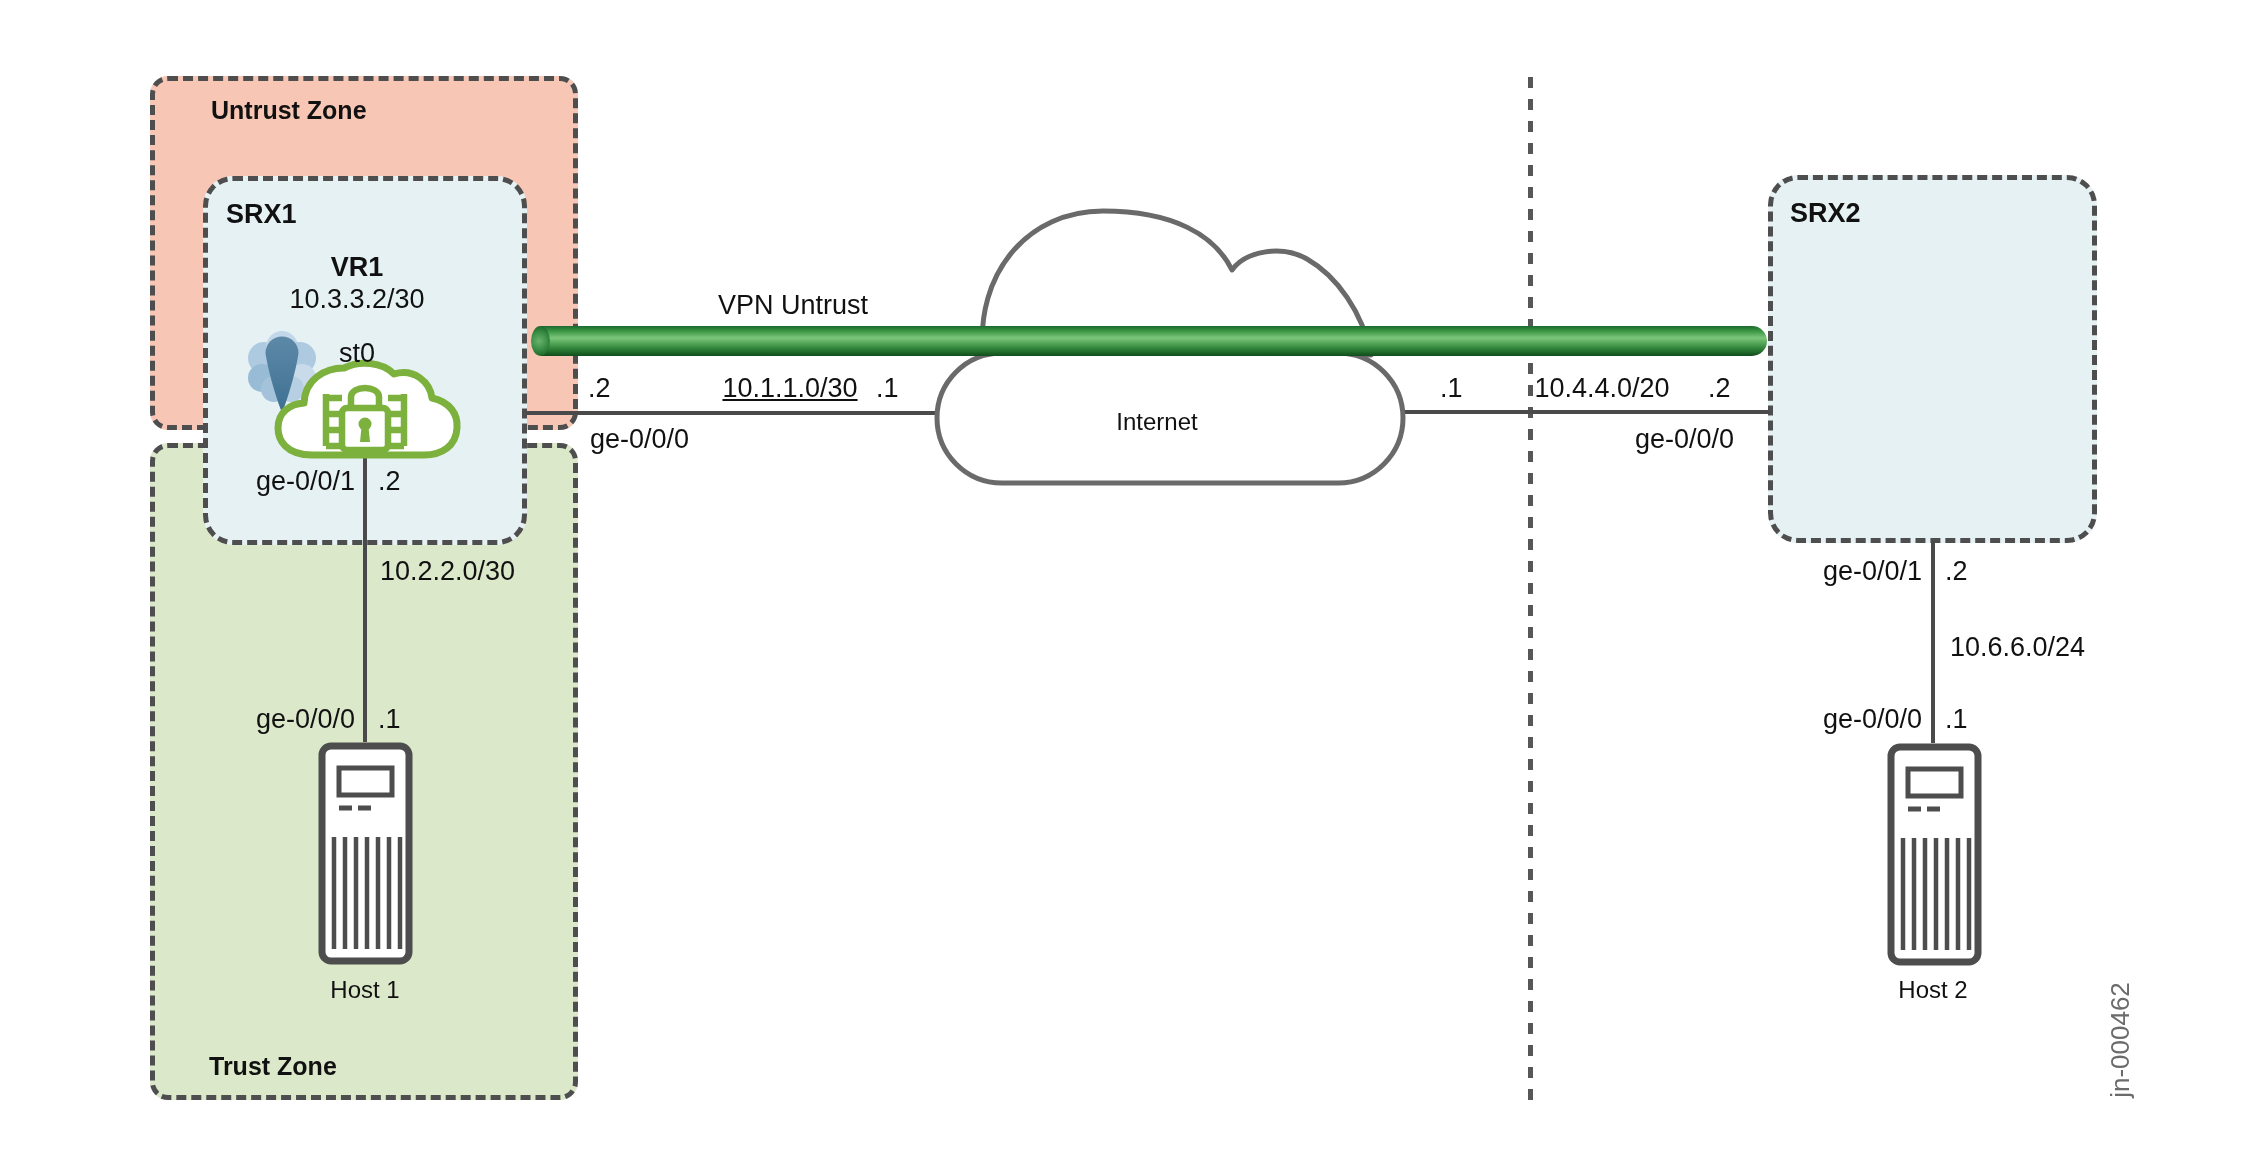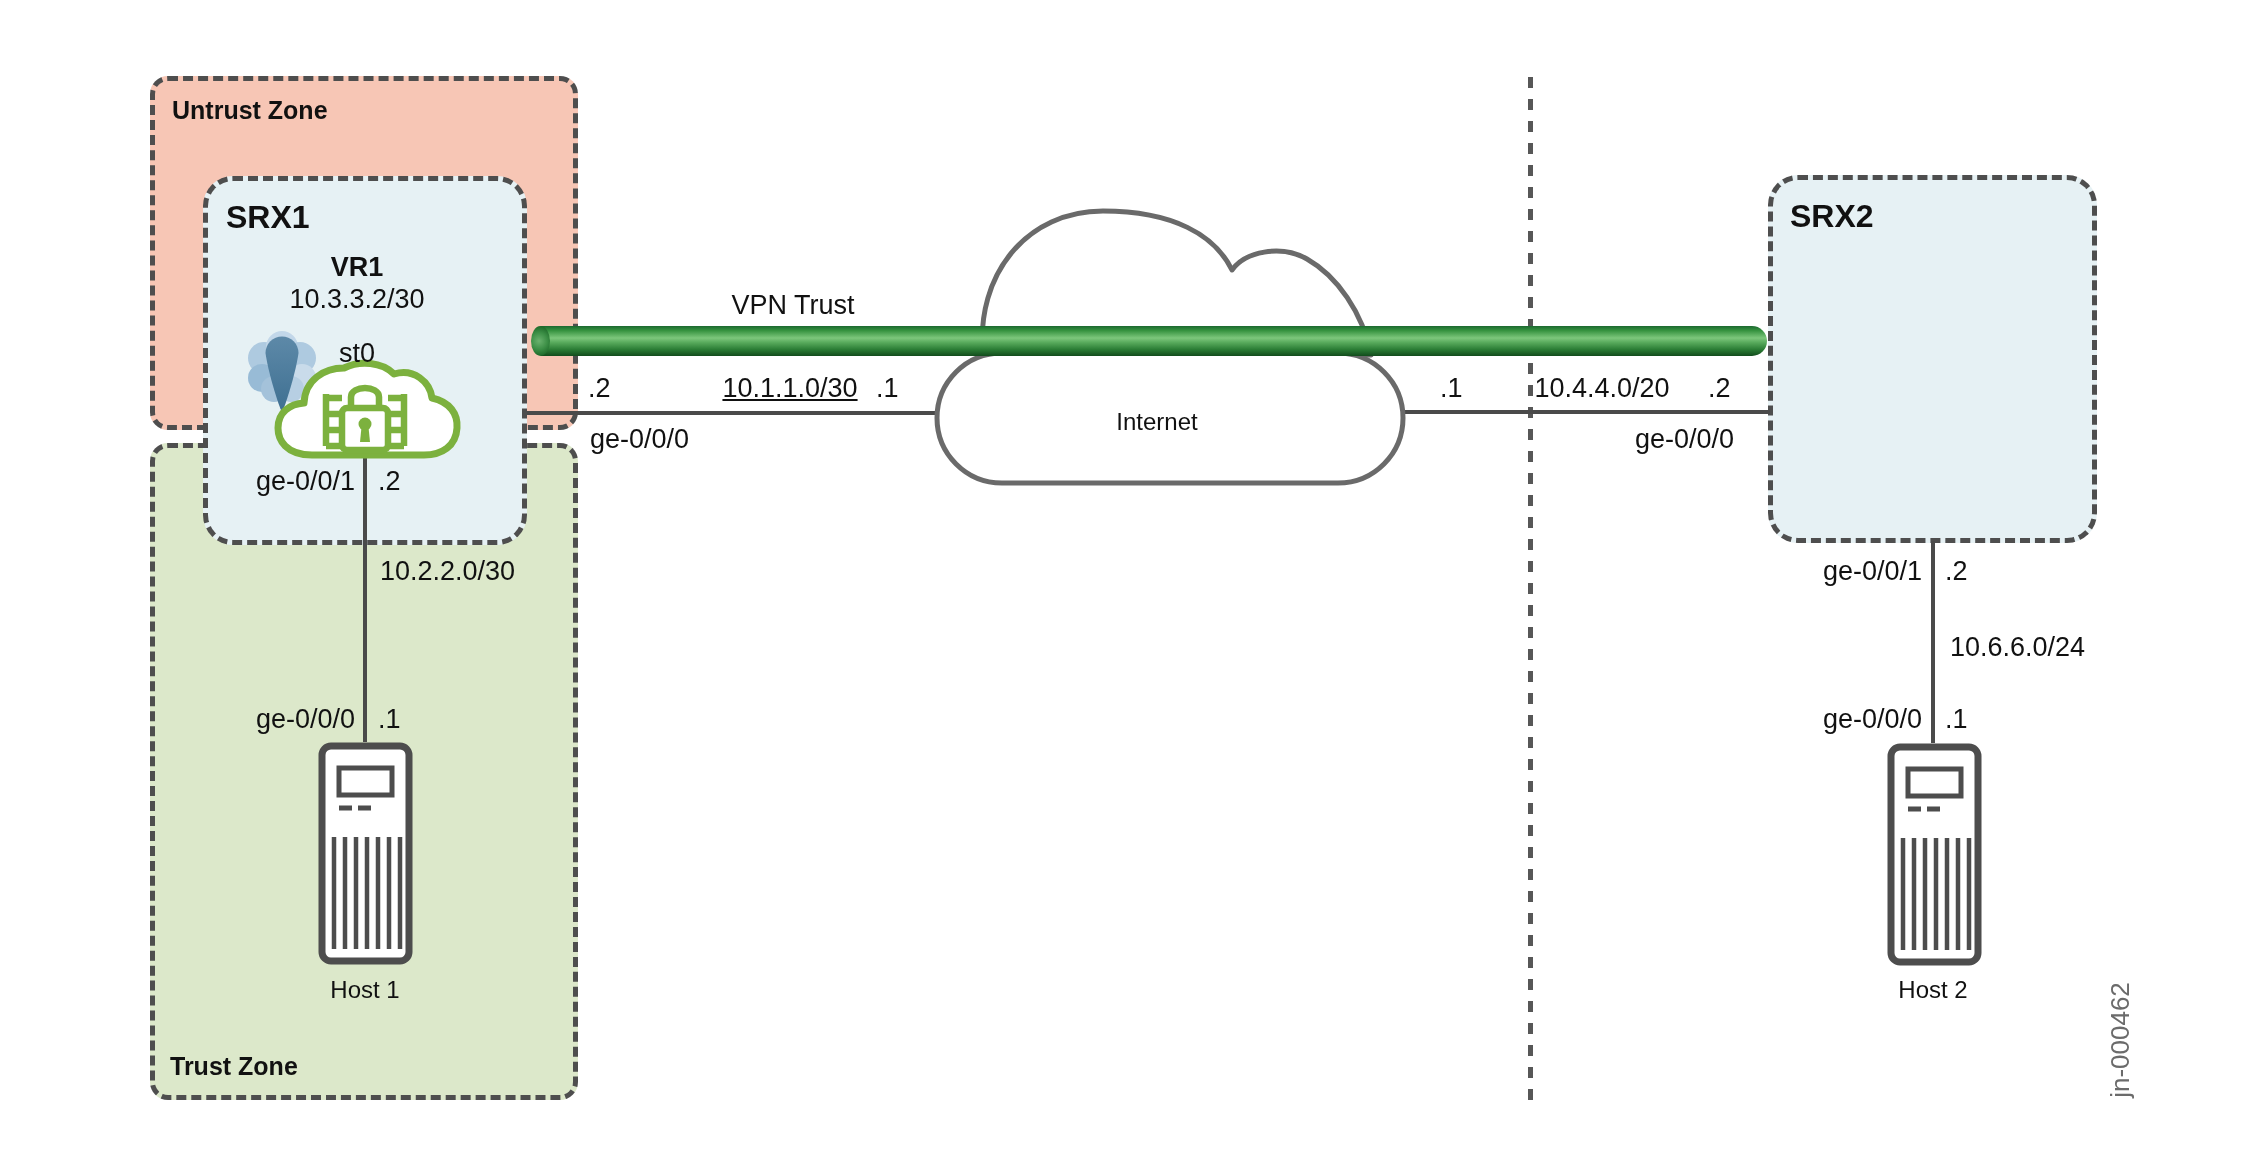--- a/index.html
+++ b/index.html
@@ -5,26 +5,26 @@
   html,body{margin:0;padding:0;background:#fff;}
   #canvas{
     position:relative;width:2250px;height:1176px;background:#fff;overflow:hidden;
     font-family:"Liberation Sans",sans-serif;color:#111;
   }
   .abs{position:absolute;}
   
   .zone{position:absolute;border:5px dashed #4e4e4e;border-radius:18px;box-sizing:border-box;}
   .zone-untrust{left:150px;top:76px;width:428px;height:354px;background:#f7c6b5;}
   .zone-trust{left:150px;top:443px;width:428px;height:657px;background:#dce8ca;}
-  .zone-label{position:absolute;font-size:25px;font-weight:bold;color:#111;}
+  .zone-label{position:absolute;font-size:25px;font-weight:bold;color:#111;margin-left:39px;}
   
   .srxbox{position:absolute;border:5px dashed #4e4e4e;border-radius:30px;background:#e6f1f4;box-sizing:border-box;}
   .srx1{left:203px;top:176px;width:324px;height:369px;}
   .srx2{left:1768px;top:175px;width:329px;height:368px;}
-  .device-title{position:absolute;font-size:32px;font-weight:bold;}
+  .device-title{position:absolute;font-size:27px;font-weight:bold;}
   
   .hline{position:absolute;height:4px;background:#4a4a4a;}
   .vline{position:absolute;width:4px;background:#4a4a4a;}
   .separator{
     position:absolute;left:1528px;top:77px;width:5px;height:1023px;
     background:repeating-linear-gradient(180deg,#575757 0 11px,transparent 11px 22px);
   }
   
   .tunnel-body{
     position:absolute;left:541px;top:326px;width:1226px;height:30px;
@@ -123,21 +123,21 @@
   <div class="zone-label" style="left:172px;top:96px;">Untrust Zone</div>
   <div class="zone-label" style="left:170px;top:1052px;">Trust Zone</div>
 
   <div class="device-title" style="left:226px;top:199px;">SRX1</div>
   <div class="device-title" style="left:1790px;top:198px;">SRX2</div>
 
   <div class="lbl ctr bold" style="left:257px;top:252px;width:200px;">VR1</div>
   <div class="lbl ctr" style="left:257px;top:284px;width:200px;">10.3.3.2/30</div>
   <div class="lbl ctr" style="left:257px;top:317px;width:200px;margin-top:21px;">st0</div>
 
-  <div class="lbl ctr" style="left:693px;top:290px;width:200px;">VPN Trust</div>
+  <div class="lbl ctr" style="left:693px;top:290px;width:200px;">VPN Untrust</div>
   <div class="lbl big ctr" style="left:1057px;top:408px;width:200px;">Internet</div>
 
   <div class="lbl" style="left:588px;top:373px;">.2</div>
   <div class="lbl ctr" style="left:690px;top:373px;width:200px;text-decoration:underline;">10.1.1.0/30</div>
   <div class="lbl" style="left:876px;top:373px;">.1</div>
   <div class="lbl" style="left:590px;top:424px;">ge-0/0/0</div>
 
   <div class="lbl" style="left:1440px;top:373px;">.1</div>
   <div class="lbl ctr" style="left:1502px;top:373px;width:200px;">10.4.4.0/20</div>
   <div class="lbl" style="left:1708px;top:373px;">.2</div>

